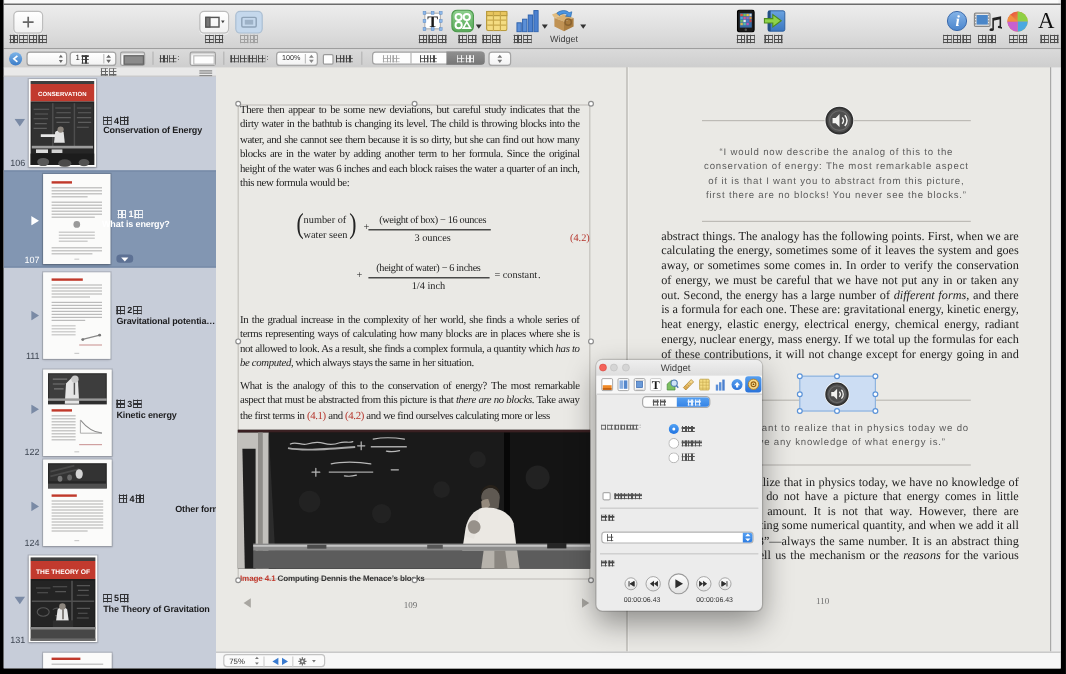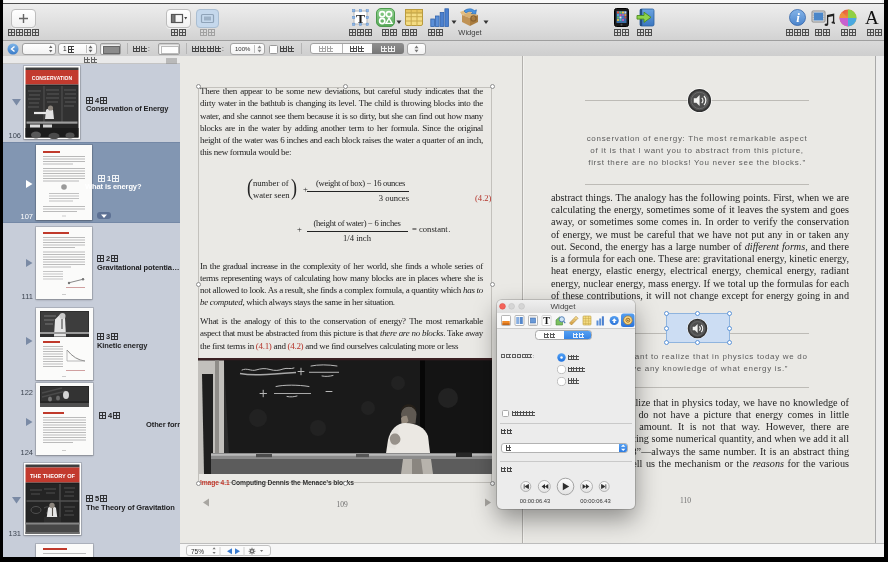--- a/index.html
+++ b/index.html
@@ -459,21 +459,21 @@
               <rect x="7" y="58" width="20" height="1"></rect>
             </g>
             <path d="M31 42q8 10 18 11" fill="none" stroke="#888" stroke-width="1"></path>
             <path d="M31 42v11h18" fill="none" stroke="#aaa" stroke-width="0.8"></path>
             <rect x="30" y="62" width="19" height="1" fill="#d0a0a0"></rect>
             <rect x="26" y="68" width="4" height="1" fill="#ccc"></rect>
           </svg>
         </div>
 <div class="ptit1" style="left:97px;top:333px;"><i class="k k7"></i><span style="font-size:7.5px;font-weight:bold;margin:0 1px;">3</span><i class="k k7"></i></div>
 <div class="ptit2" style="left:97px;top:341.5px;">Kinetic energy</div>
-<div class="pnum" style="left:13px;top:371.5px;width:20px;margin-top:16px;">122</div>
+<div class="pnum" style="left:13px;top:371.5px;width:20px;">122</div>
 
 <svg class="a" style="left:26px;top:418px" width="7" height="8">
           <path d="M0 0v8L6.5 4z" fill="#7a8aa5"></path>
         </svg>
 <div class="pthumb" style="left:36px;top:383px;width:57px;height:72px;">
 <svg width="57" height="72">
             <rect width="57" height="72" fill="#fbfbfa"></rect>
             <rect x="4" y="3" width="49" height="21" fill="#262626"></rect>
             <rect x="5" y="4" width="47" height="14" fill="#333"></rect>
             <path d="M6 10l20-5M6 14l24-6" stroke="#4a4a4a" stroke-width="1.5"></path>
@@ -547,21 +547,21 @@
 <div class="serif body a" style="left:200px;top:85px;width:283px;">There then appear to be some new deviations, but careful study indicates that the dirty water in the bathtub is changing its level. The child is throwing blocks into the water, and she cannot see them because it is so dirty, but she can find out how many blocks are in the water by adding another term to her formula. Since the original height of the water was 6 inches and each block raises the water a quarter of an inch, this new formula would be:</div>
 
 <div class="serif a" style="left:246px;top:177px;width:250px;height:30px;font-size:8.6px;">
 <span style="position:absolute;left:0px;top:-3.5px;font-size:24px;font-weight:400;transform:scaleX(.75);">(</span>
 <span style="position:absolute;left:7px;top:1px;">number of</span>
 <span style="position:absolute;left:7px;top:13px;">water seen</span>
 <span style="position:absolute;left:44px;top:-3.5px;font-size:24px;transform:scaleX(.75);">)</span>
 <span style="position:absolute;left:57px;top:7px;">+</span>
 <span style="position:absolute;left:66px;top:1px;width:97px;text-align:center;white-space:nowrap;letter-spacing:-0.3px;">(weight of box) − 16 ounces</span>
 <span style="position:absolute;left:61px;top:13.5px;width:102px;height:1px;background:#232323;"></span>
-<span style="position:absolute;left:66px;top:16px;width:97px;text-align:right;white-space:nowrap;">3 ounces</span>
+<span style="position:absolute;left:66px;top:16px;width:97px;text-align:center;white-space:nowrap;">3 ounces</span>
 </div>
 <div class="serif a red" style="left:475px;top:192.5px;font-size:8.6px;">(4.2)</div>
 
 <div class="serif a" style="left:297px;top:217px;width:200px;height:28px;font-size:8.6px;">
 <span style="position:absolute;left:0px;top:7px;">+</span>
 <span style="position:absolute;left:10px;top:1px;width:100px;text-align:center;white-space:nowrap;letter-spacing:-0.3px;">(height of water) − 6 inches</span>
 <span style="position:absolute;left:10px;top:13.5px;width:101px;height:1px;background:#232323;"></span>
 <span style="position:absolute;left:10px;top:16px;width:100px;text-align:center;white-space:nowrap;">1/4 inch</span>
 <span style="position:absolute;left:115px;top:7px;white-space:nowrap;">= constant .</span>
 </div>
@@ -638,20 +638,21 @@
         </svg>
 
 <div class="rule" style="left:585px;top:100px;width:224px;"></div>
 <svg class="a" style="left:686px;top:87px" width="27" height="27">
           <circle cx="13.5" cy="13.5" r="12.2" fill="#fdfdfc"></circle>
           <circle cx="13.5" cy="13.5" r="10.8" fill="#4e4e4e" stroke="#323232" stroke-width="1.6"></circle>
           <circle cx="13.5" cy="13.5" r="8.2" fill="none" stroke="#6a6a6a" stroke-width="1"></circle>
           <path d="M7.8 11.3v4.4h2.6l3.2 3.2V8.1l-3.2 3.2z" fill="#f2f2f0"></path>
           <path d="M15.8 10.9a3.7 3.7 0 0 1 0 5.2M18 9a6.4 6.4 0 0 1 0 9" stroke="#f2f2f0" stroke-width="1.3" fill="none"></path>
         </svg>
+<div class="quote a" style="left:547px;top:120.5px;width:300px;">“I would now describe the analog of this to the</div>
 <div class="quote a" style="left:547px;top:144.9px;width:300px;">of it is that I want you to abstract from this picture,</div>
 <div class="quote a" style="left:547px;top:132.7px;width:300px;">conservation of energy: The most remarkable aspect</div>
 <div class="quote a" style="left:547px;top:157.1px;width:300px;">first there are no blocks! You never see the blocks.”</div>
 <div class="rule" style="left:585px;top:183.5px;width:224px;"></div>
 <div class="serif bodyR a" style="left:551px;top:191.7px;width:298px;">abstract things. The analogy has the following points. First, when we are calculating the energy, sometimes some of it leaves the system and goes away, or sometimes some comes in. In order to verify the conservation of energy, we must be careful that we have not put any in or taken any out. Second, the energy has a large number of <i>different forms</i>, and there is a formula for each one. These are: gravitational energy, kinetic energy, heat energy, elastic energy, electrical energy, chemical energy, radiant energy, nuclear energy, mass energy. If we total up the formulas for each of these contributions, it will not change except for energy going in and out.</div>
 
 <div class="rule" style="left:585px;top:332.5px;width:224px;"></div>
 <div class="a" style="left:666px;top:313px;width:63.5px;height:29.5px;background:#ccddf3;border:1px solid #8fb4de;box-sizing:border-box;"></div>
 <svg class="a" style="left:686px;top:316.5px" width="23" height="23">
           <circle cx="11.5" cy="11.5" r="10.3" fill="#fdfdfc"></circle>

